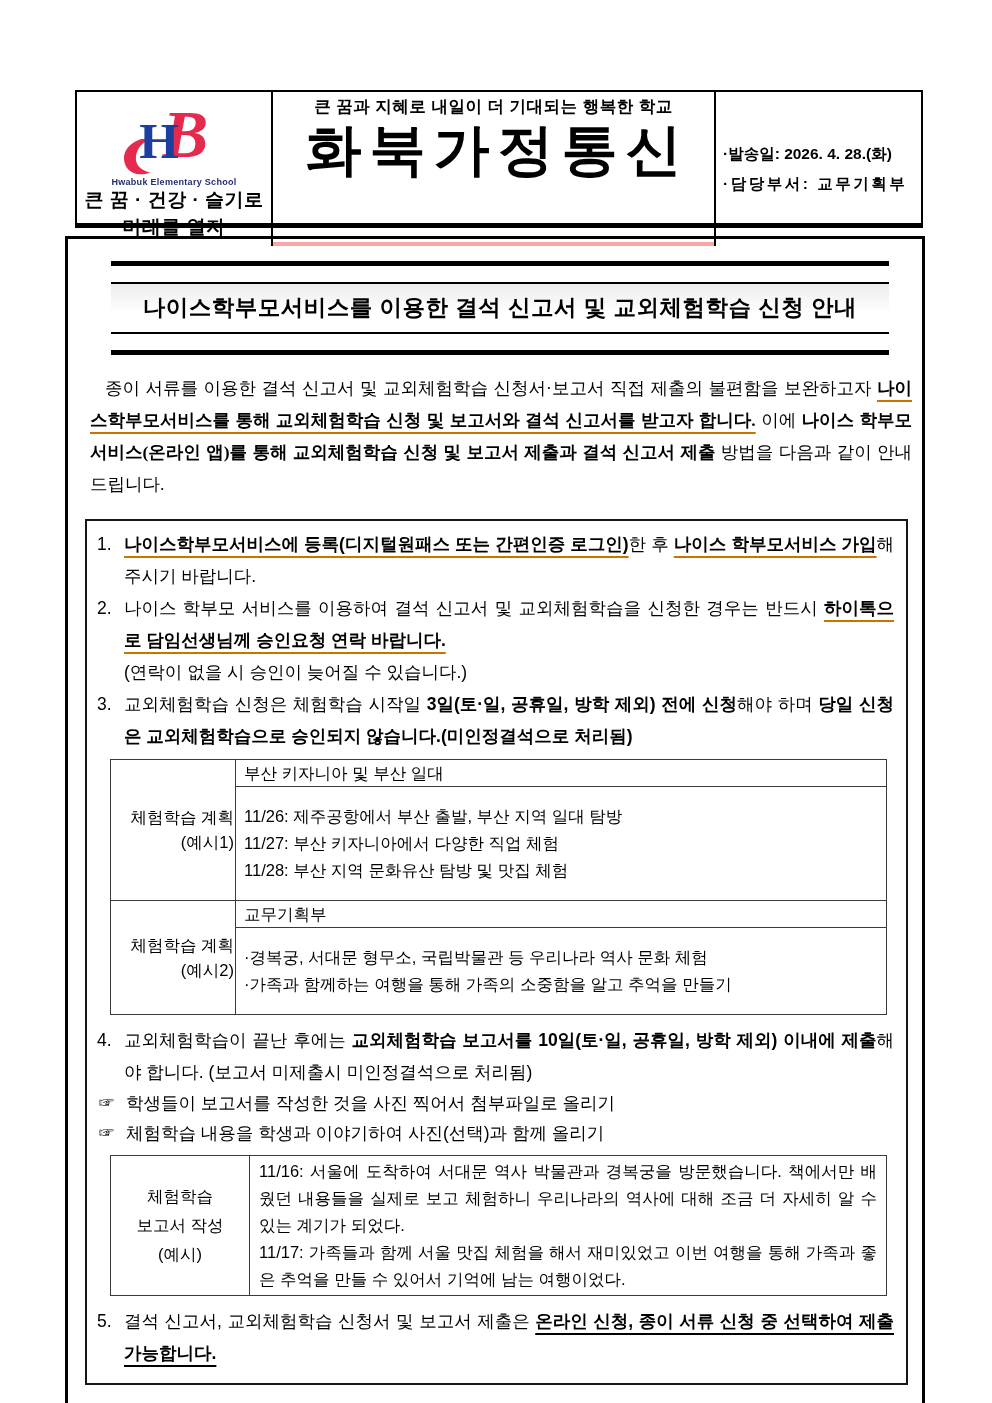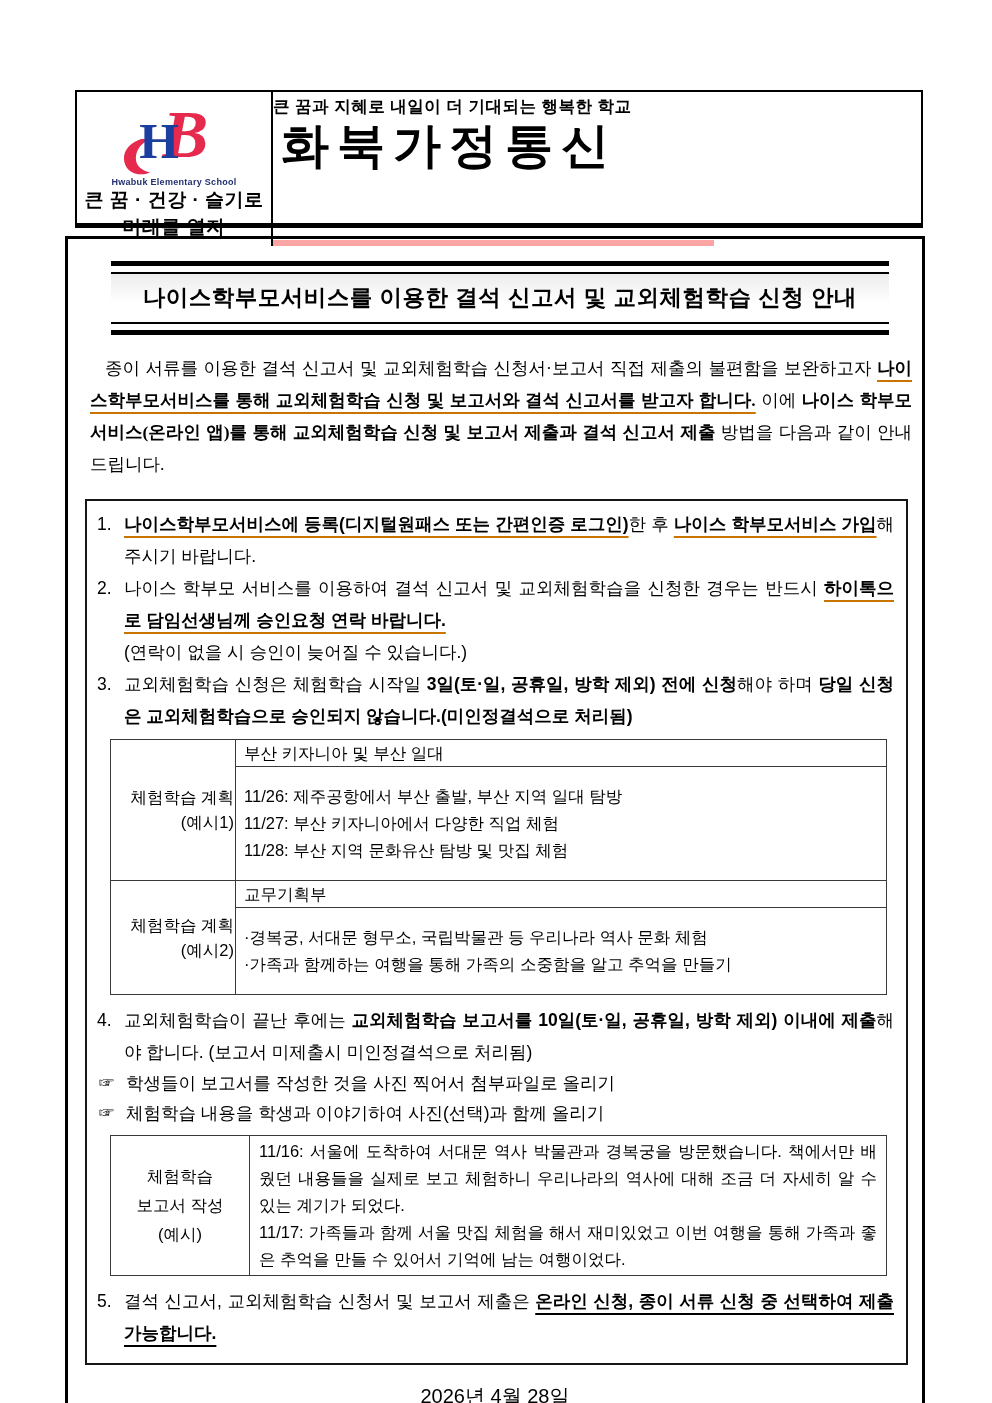--- a/index.html
+++ b/index.html
@@ -20,36 +20,36 @@
     border-right:2px solid #000;
     display:flex;flex-direction:column;align-items:center;justify-content:space-between;
     padding:3px 2px 6px;
   }
   .logo{display:flex;flex-direction:column;align-items:center;}
   .logo svg{display:block;}
   .logo-school-en{color:#233070;font-size:9px;font-weight:bold;letter-spacing:.3px;margin-top:-6px;}
   .left-slogan{font-weight:bold;font-size:19px;line-height:1.4;text-align:center;letter-spacing:.5px;}
 
   .hcol-mid{display:flex;flex-direction:column;}
-  .mid-top{flex:1;border-bottom:6px solid #fca5a5;text-align:left;padding-top:4px;}
+  .mid-top{flex:1;border-bottom:4px solid #fca5a5;text-align:center;padding-top:4px;}
   .mid-slogan{font-weight:bold;font-size:16.5px;letter-spacing:.5px;}
-  .mid-title{font-weight:bold;font-size:48px;letter-spacing:8px;line-height:1.12;margin-top:1px;text-indent:8px;}
+  .mid-title{font-weight:bold;font-size:56px;letter-spacing:8px;line-height:1.12;margin-top:1px;text-indent:8px;}
   .mid-bottom{height:53px;text-align:center;font-size:14.5px;line-height:1.7;padding-top:4px;}
 
   .hcol-right{
     border-left:2px solid #000;
     display:flex;flex-direction:column;justify-content:center;
     padding-left:7px;gap:9px;font-size:15.5px;font-weight:bold;
   }
   .dept-line{letter-spacing:2.5px;}
 
   
   .main-box{border:3px solid #000;padding:22px 0 10px;box-sizing:border-box;}
 
-  .title-banner{margin:0 33px 0 43px;border-top:5px solid #000;border-bottom:5px solid #000;padding:6px 0;}
+  .title-banner{margin:0 33px 0 43px;border-top:5px solid #000;border-bottom:5px solid #000;padding:16px 0;}
   .title-banner-inner{
     border-top:2px solid #000;border-bottom:2px solid #000;
     background:linear-gradient(180deg,#ececec,#ffffff 60%);
     text-align:center;font-size:22.5px;font-weight:bold;
     padding:8px 2px 9px;letter-spacing:.5px;
   }
 
   .intro{margin:17px 10px 0 22px;font-size:17.5px;line-height:32px;text-align:justify;text-indent:15px;font-family:Liberation Serif, serif;}
 
   .items-box{margin:19px 14px 0 17px;border:2px solid #161616;padding:7px 12px 14px 10px;}
@@ -96,20 +96,24 @@
       </div>
     </div>
 
     <div class="hcol-mid">
       <div class="mid-top">
         <div class="mid-slogan">큰 꿈과 지혜로 내일이 더 기대되는 행복한 학교</div>
         <div class="mid-title">화북가정통신</div>
       </div>
     </div>
 
+    <div class="hcol-right">
+      <div>·발송일: 2026. 4. 28.(화)</div>
+      <div class="dept-line">·담당부서: 교무기획부</div>
+    </div>
   </div>
 
   <div class="main-box">
 
     <div class="title-banner">
       <div class="title-banner-inner">나이스학부모서비스를 이용한 결석 신고서 및 교외체험학습 신청 안내</div>
     </div>
 
     <p class="intro"><span>종이 서류를 이용한 결석 신고서 및 교외체험학습 신청서·보고서 직접 제출의 불편함을 보완하고자 </span><span class="b u-orange">나이스학부모서비스를 통해 교외체험학습 신청 및 보고서와 결석 신고서를 받고자 합니다.</span><span> 이에 </span><span class="b">나이스 학부모 서비스(온라인 앱)를 통해 교외체험학습 신청 및 보고서 제출과 결석 신고서 제출</span><span> 방법을 다음과 같이 안내드립니다.</span></p>
 

